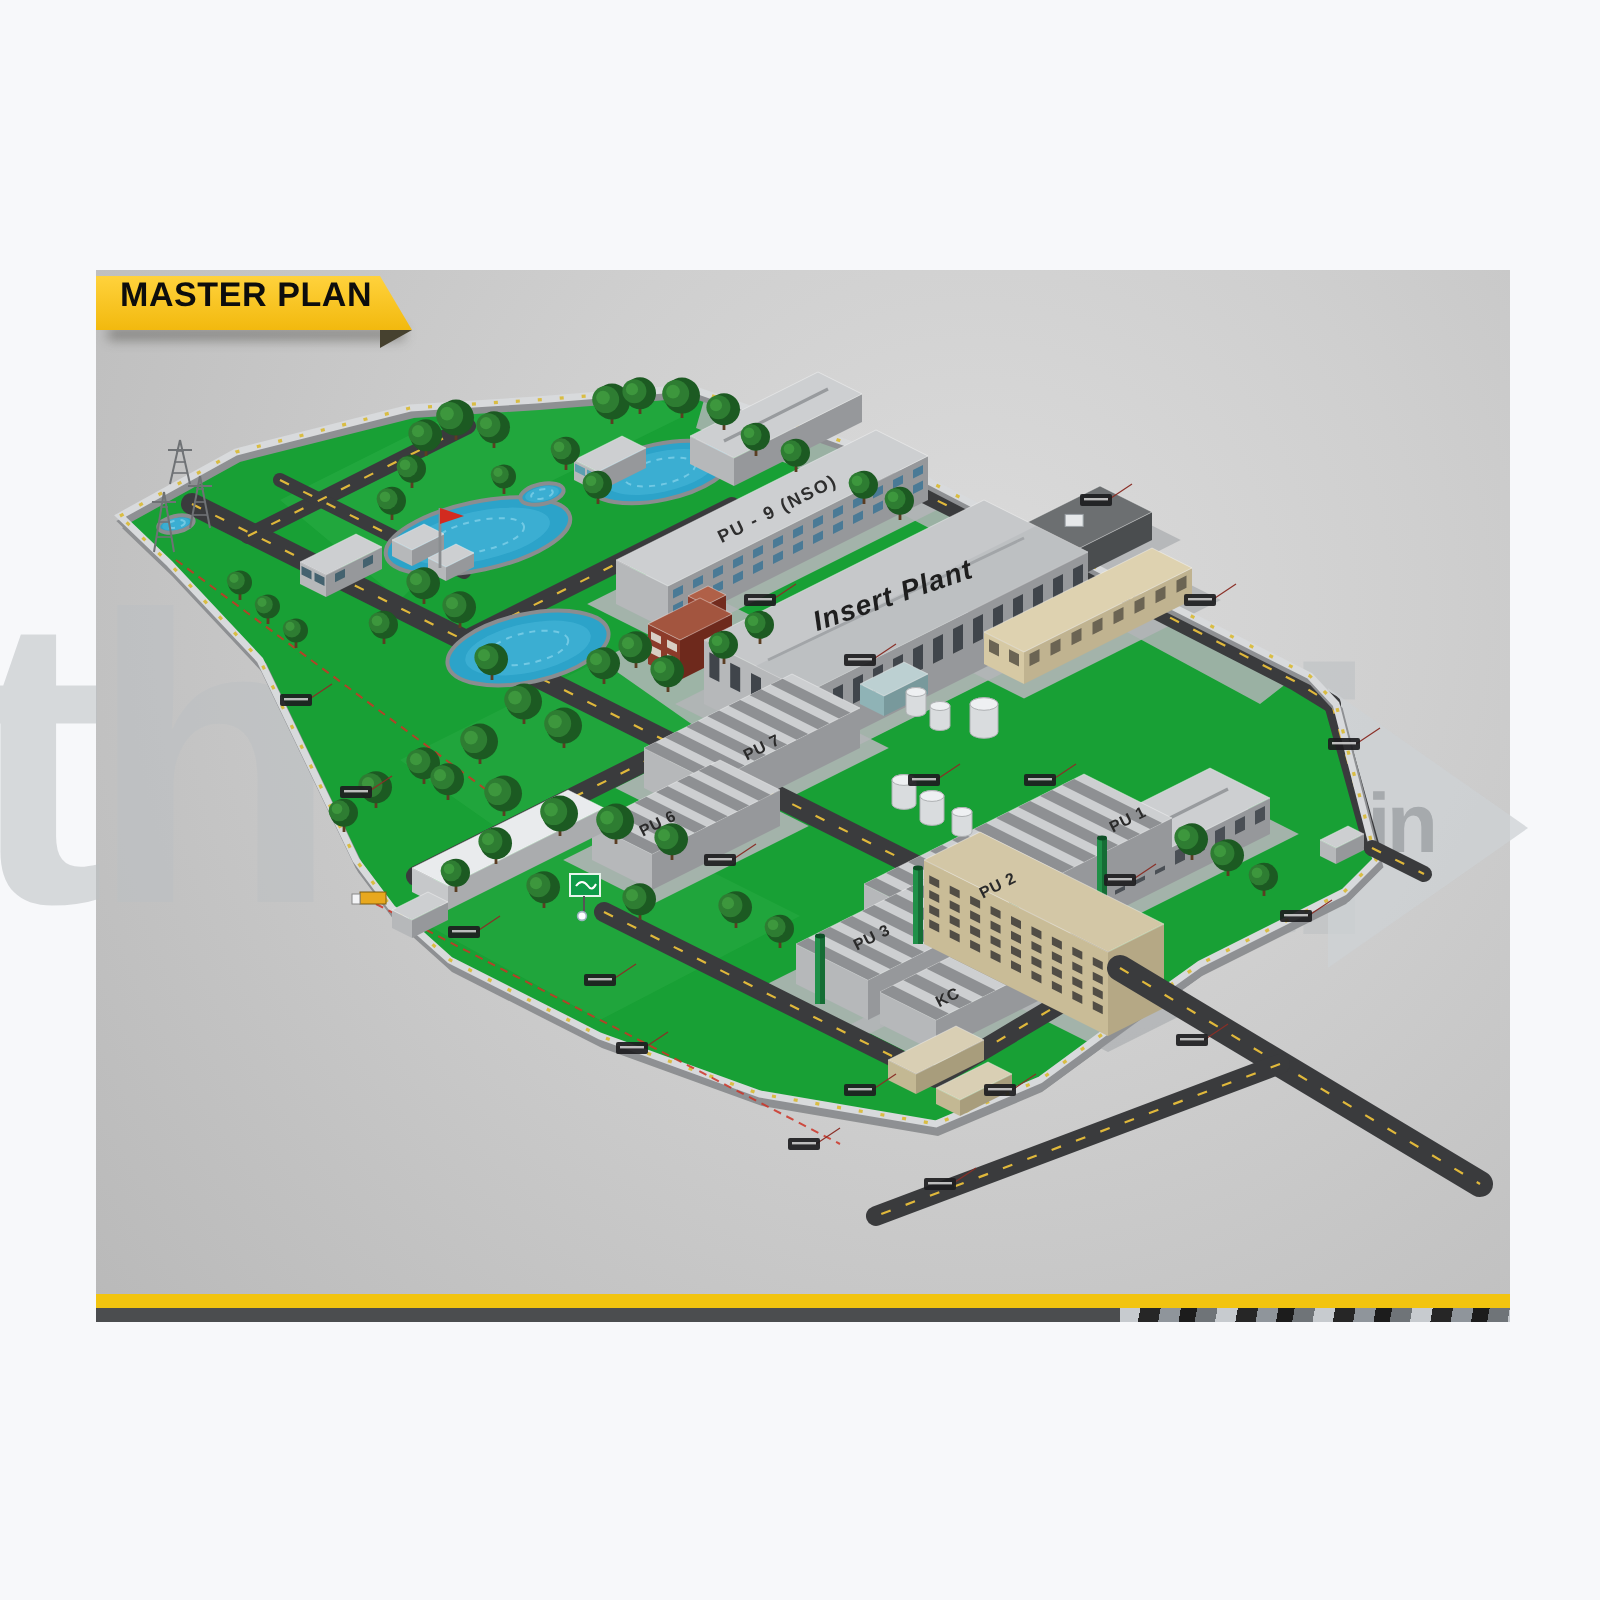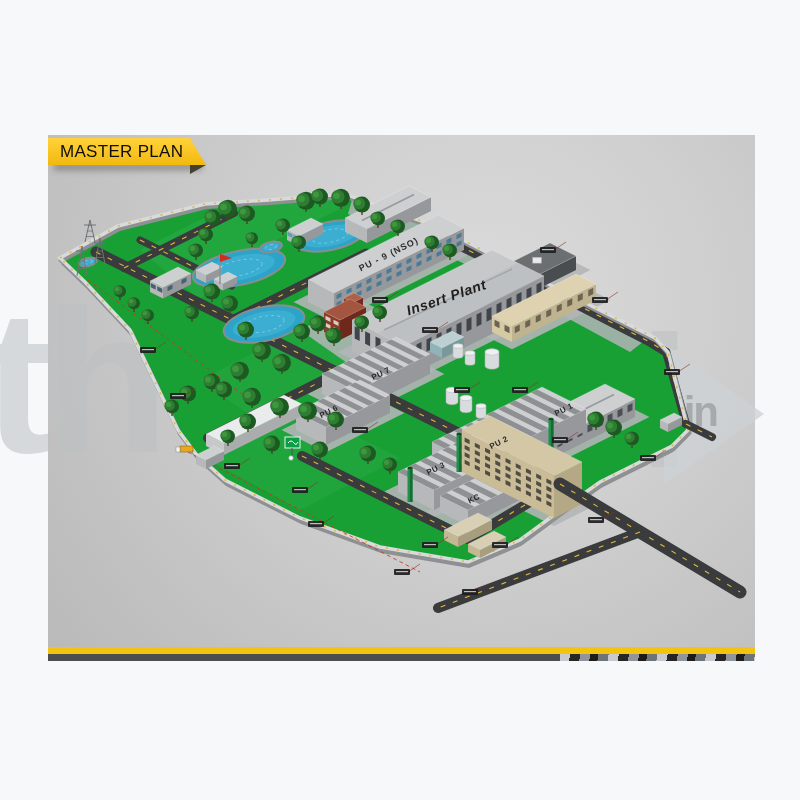--- a/index.html
+++ b/index.html
@@ -18,22 +18,22 @@
             color:#a4a8ab;opacity:.95;letter-spacing:-2px;}
   
   svg.map{position:absolute;left:0;top:0;width:800px;height:800px;z-index:3;}
   .lbl{font:bold 8px "Liberation Sans",sans-serif;fill:#2a2a2a;letter-spacing:.4px;}
   .lbl-mid{font:bold 9px "Liberation Sans",sans-serif;fill:#2e2e2e;letter-spacing:1px;}
   .lbl-big{font:italic bold 14px "Liberation Sans",sans-serif;fill:#1e1e1e;letter-spacing:.6px;}
   
   .ribbon{position:absolute;left:48px;top:138px;width:158px;height:27px;z-index:5;
           background:linear-gradient(#ffd23c,#f2b90e);
           clip-path:polygon(0 0,142px 0,158px 100%,0 100%);
-          display:flex;align-items:center;padding-left:12px;box-sizing:border-box;
-          font-weight:normal;font-size:17px;color:#0d0d0d;letter-spacing:.3px;}
+          display:flex;padding-left:12px;box-sizing:border-box;
+          font-weight:bold;font-size:17px;color:#0d0d0d;letter-spacing:.3px;}
   .ribbon-shadow{position:absolute;left:54px;top:164px;width:148px;height:6px;z-index:4;
                  background:rgba(40,38,30,.4);filter:blur(3px);}
   .ribbon-fold{position:absolute;left:190px;top:165px;width:0;height:0;z-index:4;
                border-top:9px solid #46412f;border-right:16px solid transparent;}
   
   .stripe-yellow{position:absolute;left:48px;top:647px;width:707px;height:7px;background:#f2c40f;z-index:5;}
   .stripe-dark{position:absolute;left:48px;top:654px;width:707px;height:7px;background:#4b4d4f;z-index:5;}
   .hazard{position:absolute;right:0;top:0;width:195px;height:7px;
           background:repeating-linear-gradient(100deg,#c7cbcf 0 10px,#262626 10px 20px,#8f959b 20px 30px,#1c1c1c 30px 38px,#6f7478 38px 48px);}
 </style>

